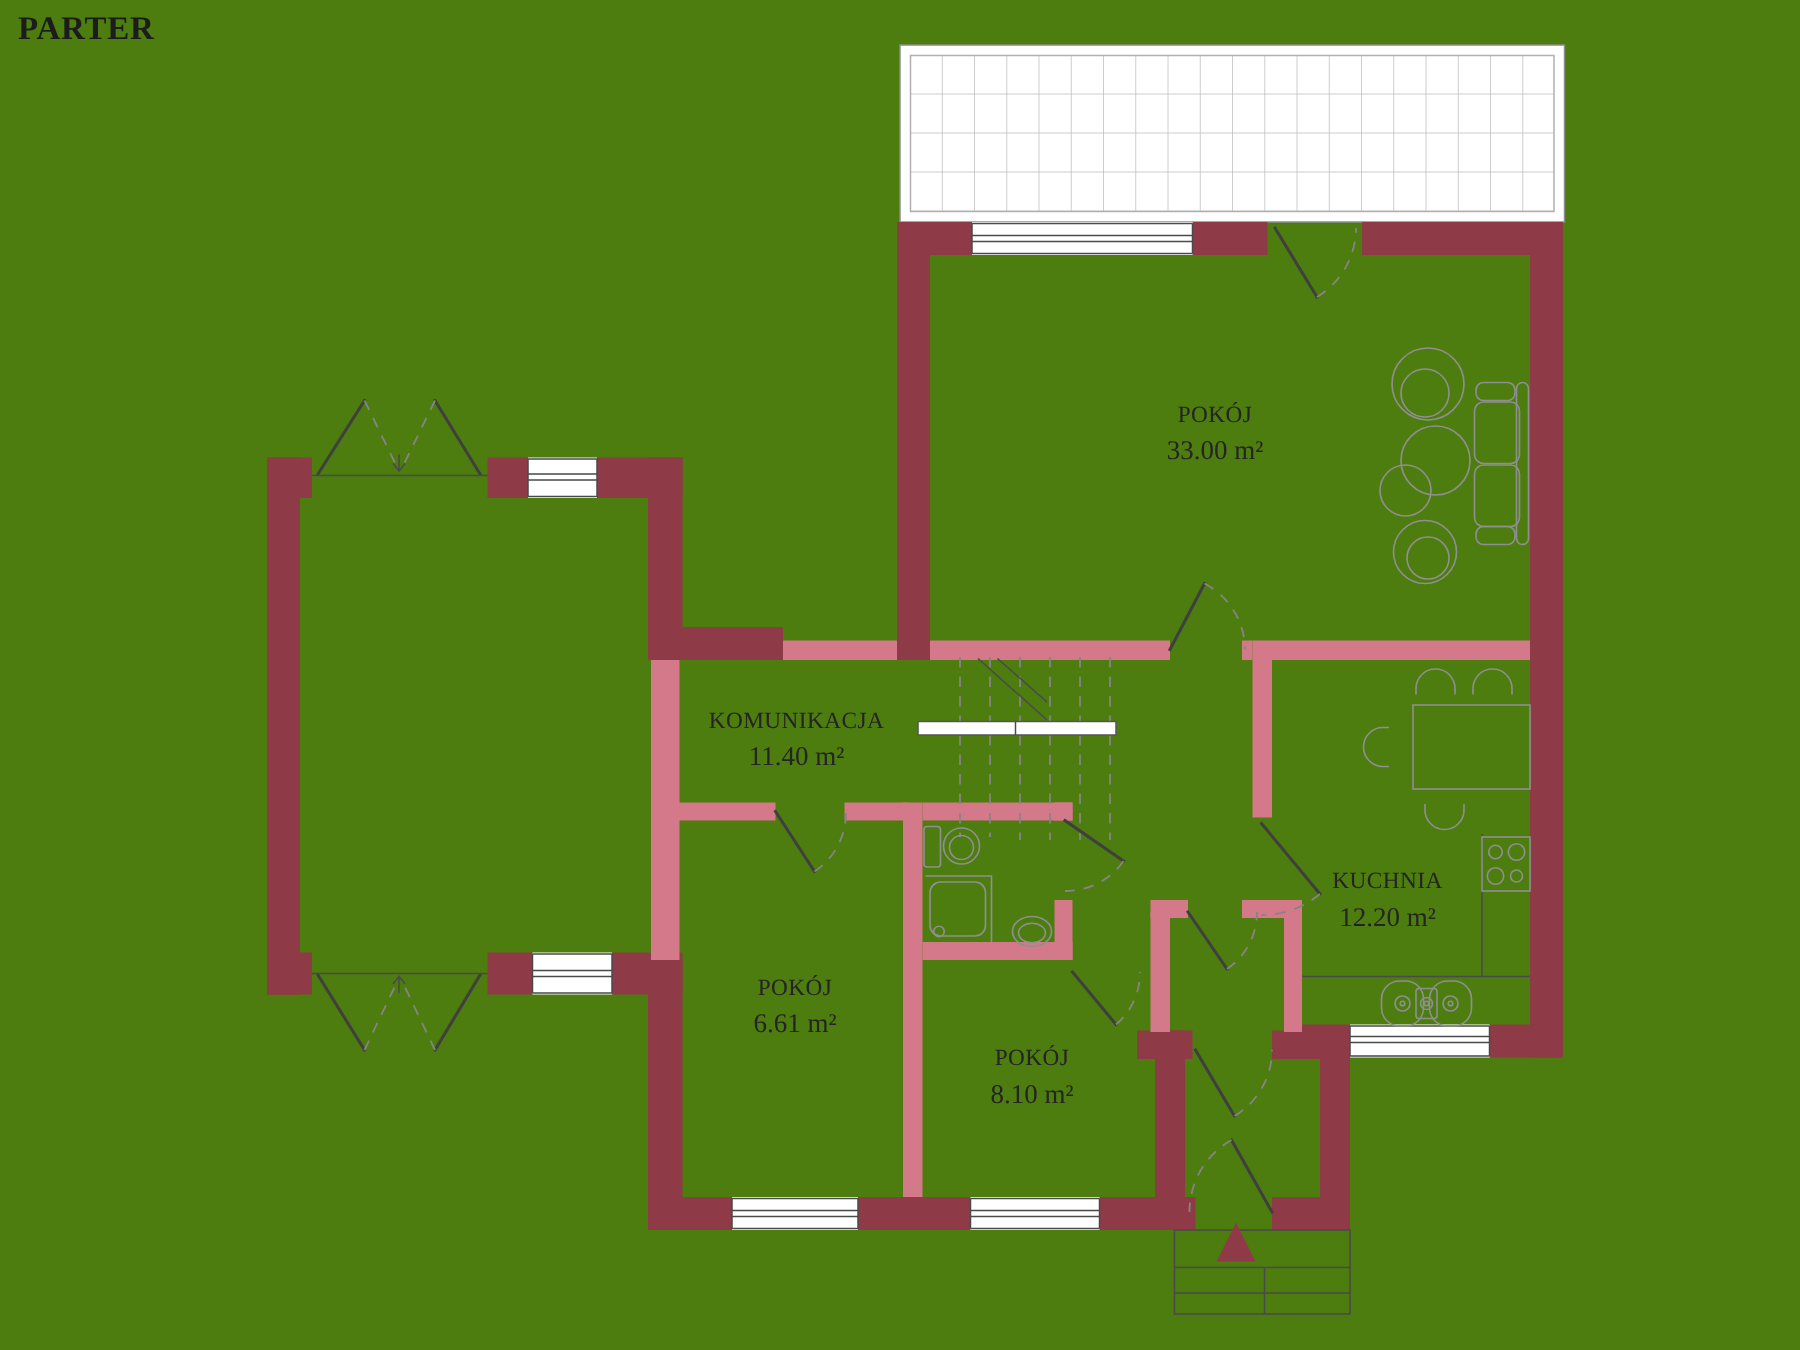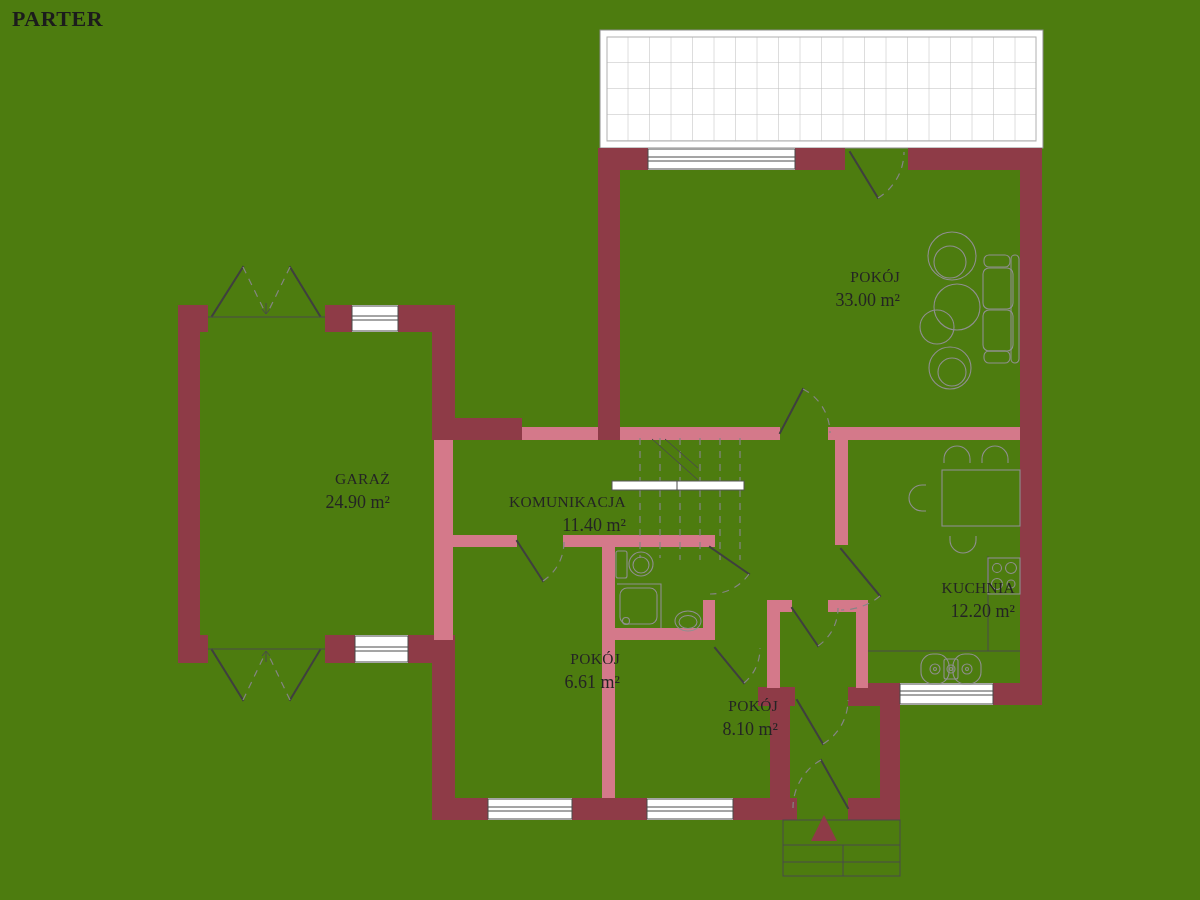--- a/index.html
+++ b/index.html
@@ -9,21 +9,21 @@
     --line:#3f3f3f;
     --furniture-line:#8f8f8f;
     --text:#242424;
   }
   html,body{margin:0;padding:0;background:#fff;}
   .plan{position:relative;width:1200px;height:900px;background:#4d7c0f;overflow:hidden;
         font-family:"Liberation Serif","DejaVu Serif",serif;}
   .plan svg{position:absolute;left:0;top:0;}
   .title{position:absolute;left:12px;top:6px;font-size:22px;font-weight:bold;
          letter-spacing:.5px;color:#1c1c1c;}
-  .room-label{position:absolute;text-align:right;color:var(--text);line-height:1.4;}
+  .room-label{position:absolute;text-align:center;color:var(--text);line-height:1.4;}
   .room-label .nm{font-size:15.5px;letter-spacing:.3px;}
   .room-label .ar{font-size:18px;}
   
   .wd{fill:var(--wall-exterior);}
   .wp{fill:var(--wall-interior);}
   .thin{stroke:#4a4a4a;stroke-width:1;fill:none;}
   .ln{stroke:var(--line);stroke-width:2;fill:none;stroke-linecap:square;}
   .dash{stroke:#858585;stroke-width:1.2;fill:none;stroke-dasharray:7 6;}
   .furn{stroke:var(--furniture-line);stroke-width:1.1;fill:none;}
   .tline{stroke:#8c8c8c;stroke-width:1;fill:#fff;}
@@ -189,25 +189,21 @@
       <path d="M824,815 L811,841 L837,841 Z" fill="var(--entry-arrow)"></path>
     </g>
   </svg>
 
   <div class="title">PARTER</div>
 
   <div class="room-label" style="left:720px;top:266px;width:180px">
     <div class="nm">POKÓJ</div>
     <div class="ar">33.00 m²</div>
   </div>
-  <div class="room-label" style="left:210px;top:468px;width:180px">
-    <div class="nm">GARAŻ</div>
-    <div class="ar">24.90 m²</div>
-  </div>
-  <div class="room-label" style="left:436px;top:491px;width:190px">
+  <div class="room-label" style="left:436px;top:470px;width:190px">
     <div class="nm">KOMUNIKACJA</div>
     <div class="ar">11.40 m²</div>
   </div>
   <div class="room-label" style="left:835px;top:577px;width:180px">
     <div class="nm">KUCHNIA</div>
     <div class="ar">12.20 m²</div>
   </div>
   <div class="room-label" style="left:440px;top:648px;width:180px">
     <div class="nm">POKÓJ</div>
     <div class="ar">6.61 m²</div>

